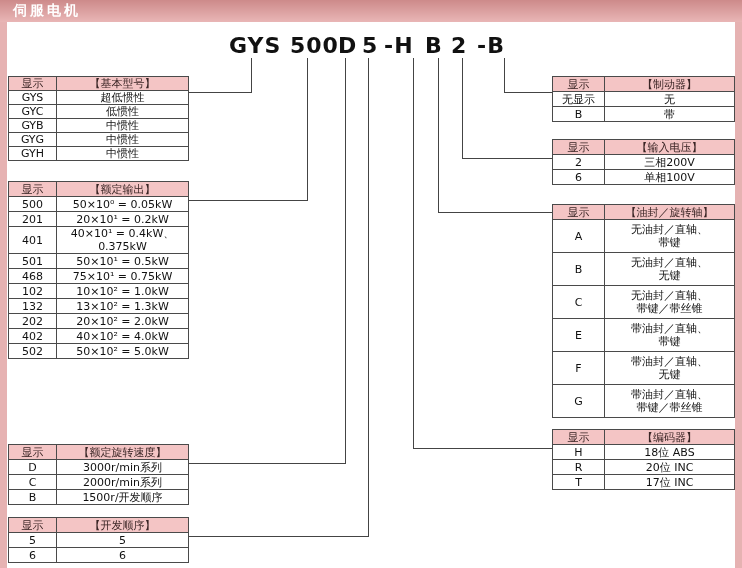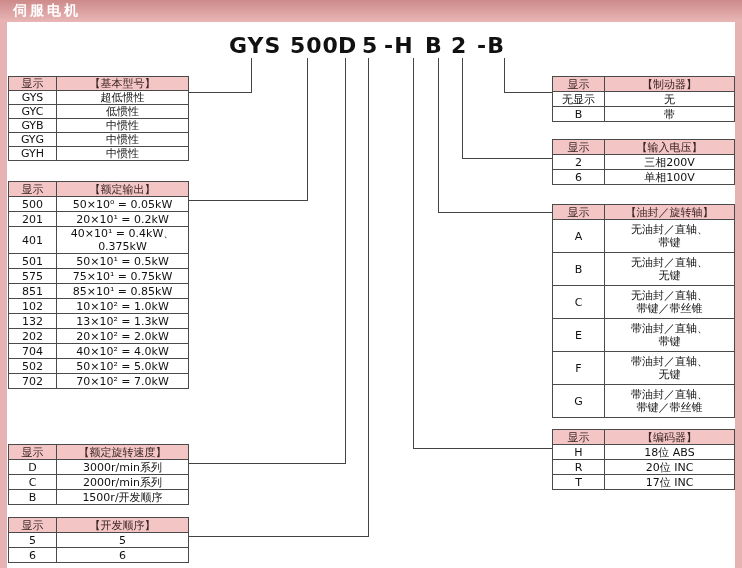--- a/index.html
+++ b/index.html
@@ -118,50 +118,42 @@
         </tr>
         <tr>
           <td>401</td>
           <td>40×10¹ = 0.4kW、0.375kW</td>
         </tr>
         <tr>
           <td>501</td>
           <td>50×10¹ = 0.5kW</td>
         </tr>
         <tr>
-          <td>575</td>
+          <td>468</td>
           <td>75×10¹ = 0.75kW</td>
-        </tr>
-        <tr>
-          <td>851</td>
-          <td>85×10¹ = 0.85kW</td>
         </tr>
         <tr>
           <td>102</td>
           <td>10×10² = 1.0kW</td>
         </tr>
         <tr>
           <td>132</td>
           <td>13×10² = 1.3kW</td>
         </tr>
         <tr>
           <td>202</td>
           <td>20×10² = 2.0kW</td>
         </tr>
         <tr>
-          <td>704</td>
+          <td>402</td>
           <td>40×10² = 4.0kW</td>
         </tr>
         <tr>
           <td>502</td>
           <td>50×10² = 5.0kW</td>
-        </tr>
-        <tr>
-          <td>702</td>
-          <td>70×10² = 7.0kW</td>
         </tr>
       </tbody>
     </table>
 
   <table class="tbl t-speed">
     <colgroup>
         <col class="c1">
         <col>
       </colgroup>
   <tbody>

